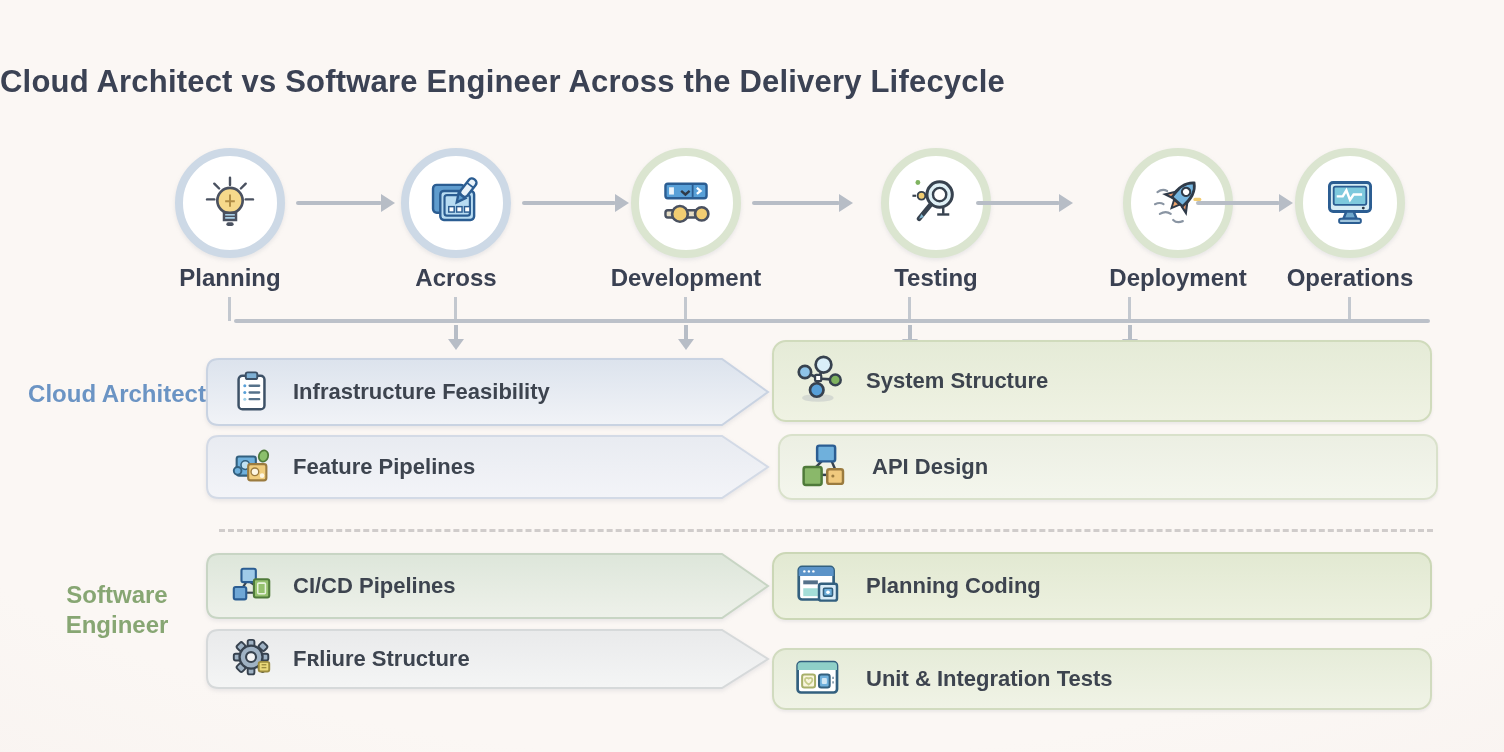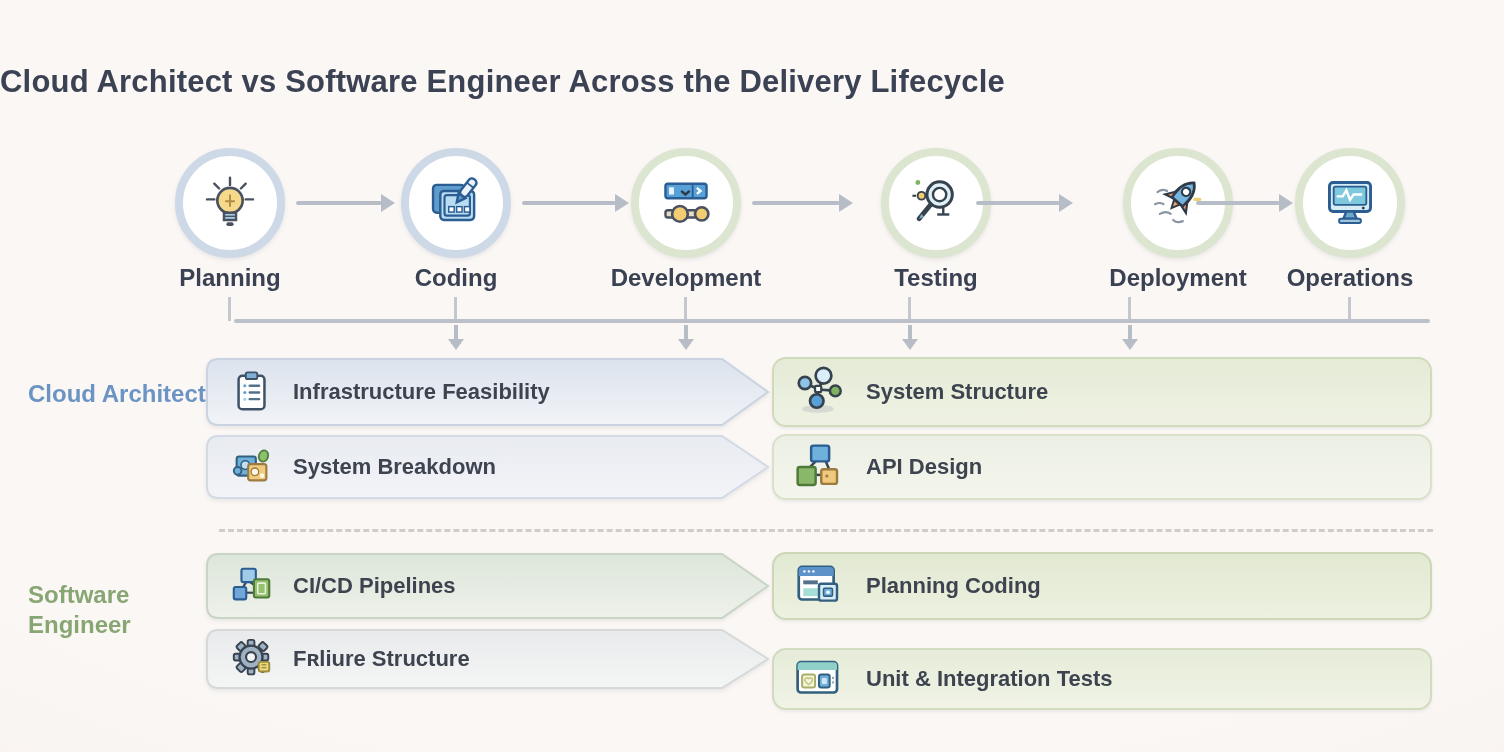--- a/index.html
+++ b/index.html
@@ -32,32 +32,32 @@
   
   .h-arrow{position:absolute;top:201px;height:4px;background:var(--arrow,#b7bdc6);border-radius:2px;}
   .h-arrow .head{position:absolute;right:-13px;top:-7px;width:0;height:0;
     border-left:14px solid var(--arrow,#b7bdc6);border-top:9px solid transparent;border-bottom:9px solid transparent;}
   .stub{position:absolute;top:297px;width:3px;height:24px;background:#c3c8cf;}
   .bracket{position:absolute;top:319px;left:234px;width:1196px;height:4px;background:#bcc1c9;border-radius:2px;}
   .v-arrow{position:absolute;top:325px;width:4px;height:15px;background:var(--arrow,#b7bdc6);}
   .v-arrow .head{position:absolute;top:14px;left:-6px;width:0;height:0;
     border-top:11px solid var(--arrow,#b7bdc6);border-left:8px solid transparent;border-right:8px solid transparent;}
   
-  .lane-label{position:absolute;left:28px;width:178px;text-align:left;
+  .lane-label{position:absolute;left:28px;width:178px;text-align:center;
     font-size:24px;font-weight:bold;line-height:1.25;}
   .lane-arch{top:379px;color:var(--cloud-architect-label,#6b94c4);}
   .lane-se{top:580px;color:var(--software-engineer-label,#87a673);}
   .divider{position:absolute;top:529px;left:219px;width:1214px;border-top:3px dashed #d0cccb;}
   
   .cell-left{position:absolute;left:205px;width:565px;}
   .cell-left .pill{position:absolute;left:0;top:0;filter:drop-shadow(0 2px 2px rgba(110,120,140,.14));}
   .cell-right{position:absolute;left:772px;width:660px;border:2px solid #d0dbbc;border-radius:14px;
     box-sizing:border-box;box-shadow:0 2px 3px rgba(120,130,145,.12);}
   .bg-a1r{background:linear-gradient(180deg,#e5ebd7,#eff2e3);border-color:#d0dbbc;}
-  .bg-a2r{background:linear-gradient(180deg,#ecefe3,#f4f6ed);border-color:#d9e1cb;}
+  .bg-a2r{background:linear-gradient(180deg,#ecefe3,#f4f6ed);border-color:#d9e1cb;margin-left:6px;}
   .bg-b1r{background:linear-gradient(180deg,#e2e9d2,#edf1e0);border-color:#cbd7b6;}
   .bg-b2r{background:linear-gradient(180deg,#e6ecd9,#f0f3e6);border-color:#d1dbbf;margin-top:20px;}
   .cell-icon{position:absolute;left:24px;top:50%;transform:translateY(-50%);width:46px;height:46px;}
   .cell-icon svg{width:100%;height:100%;display:block;}
   .cell-right .cell-icon{left:18px;width:54px;height:54px;}
   .cell-label{position:absolute;left:88px;top:50%;transform:translateY(-50%);
     font-size:22px;font-weight:600;color:var(--row-text,#3d444f);white-space:nowrap;}
   .cell-right .cell-label{left:92px;}
 </style>
 </head>
@@ -119,21 +119,21 @@
             <rect x="24.5" y="27" width="4.5" height="4.5"></rect>
             <rect x="31" y="27" width="4.5" height="4.5"></rect>
         </g>
         <g transform="rotate(38 32 14)">
           <rect x="28.5" y="2" width="7" height="17" rx="3" fill="#eaf3fa" stroke="#2b5d92" stroke-width="2"></rect>
           <path d="M28.5 19 L32 26 L35.5 19 Z" fill="#5f9cce" stroke="#2b5d92" stroke-width="2"></path>
           <line x1="28.5" y1="8" x2="35.5" y2="8" stroke="#2b5d92" stroke-width="1.5"></line>
         </g>
       </svg>
     </div>
-    <div class="phase-label">Coding</div>
+    <div class="phase-label">Across</div>
   </div>
 
   <div class="phase" style="left:630px">
     <div class="circle ring-green">
       <svg viewBox="0 0 48 48">
         <rect x="7" y="8" width="34" height="12" rx="2" fill="#58a0d8" stroke="#2b5d92" stroke-width="2"></rect>
         <rect x="10" y="11" width="4" height="6" fill="#eaf3fa"></rect>
         <path d="M20 14 l3.5 3 3.5 -3" fill="none" stroke="#2f3a48" stroke-width="2"></path>
         <path d="M33 11.5 l3 2.5 -3 2.5" fill="none" stroke="#ffffff" stroke-width="2"></path>
         <line x1="29.5" y1="9" x2="29.5" y2="19" stroke="#2b5d92" stroke-width="1.5"></line>
@@ -252,21 +252,21 @@
             <circle cx="16.5" cy="31.5" r="1.6" fill="#9fd0e8"></circle>
           <line x1="21.5" y1="17.5" x2="31.5" y2="17.5" stroke="#55718a"></line>
             <line x1="21.5" y1="24.5" x2="31.5" y2="24.5" stroke="#55718a"></line>
             <line x1="21.5" y1="31.5" x2="31.5" y2="31.5" stroke="#55718a"></line>
         </g>
       </svg>
     </span>
     <span class="cell-label">Infrastructure Feasibility</span>
   </div>
 
-  <div class="cell-right bg-a1r" style="top:357px;height:70px">
+  <div class="cell-right bg-a1r" style="top:340px;height:82px">
     <span class="cell-icon">
       <svg viewBox="0 0 48 48">
         <ellipse cx="23" cy="39" rx="14" ry="3.5" fill="#b9bdc0" opacity="0.45"></ellipse>
         <g stroke="#37424f" stroke-width="2.4" stroke-linecap="round">
           <line x1="27" y1="15" x2="24" y2="20"></line>
             <line x1="15" y1="17.5" x2="21" y2="20.5"></line>
           <line x1="23" y1="24" x2="22.5" y2="27"></line>
             <line x1="26" y1="22" x2="34.5" y2="22.5"></line>
         </g>
         <rect x="20.5" y="18.5" width="5.5" height="5.5" rx="1" fill="#ffffff" stroke="#37424f" stroke-width="2"></rect>
@@ -287,21 +287,21 @@
       <svg viewBox="0 0 48 48">
         <rect x="8" y="13" width="20" height="20" rx="2.5" fill="#6fb0dc" stroke="#33607f" stroke-width="2.2"></rect>
         <circle cx="9" cy="28" r="4" fill="#6fb0dc" stroke="#33607f" stroke-width="2"></circle>
         <circle cx="17" cy="22" r="4.5" fill="#bfe0f2" stroke="#33607f" stroke-width="1.6"></circle>
         <rect x="20" y="21" width="19" height="17" rx="2.5" fill="#f0cd7e" stroke="#9b7b3f" stroke-width="2.2"></rect>
         <circle cx="27" cy="29" r="4" fill="#fdf6e3" stroke="#9b7b3f" stroke-width="1.4"></circle>
         <circle cx="34.5" cy="33" r="2.4" fill="#fdf6e3"></circle>
         <ellipse cx="36" cy="12.5" rx="4.8" ry="6" transform="rotate(18 36 12.5)" fill="#8bc06c" stroke="#4f7a3a" stroke-width="1.8"></ellipse>
       </svg>
     </span>
-    <span class="cell-label">System Breakdown</span>
+    <span class="cell-label">Feature Pipelines</span>
   </div>
 
   <div class="cell-right bg-a2r" style="top:434px;height:66px">
     <span class="cell-icon">
       <svg viewBox="0 0 48 48">
         <g stroke="#37424f" stroke-width="2.2">
           <line x1="21" y1="19" x2="15" y2="25"></line>
             <line x1="30" y1="19" x2="33" y2="26"></line>
             <line x1="21" y1="31" x2="27" y2="31"></line>
         </g>

